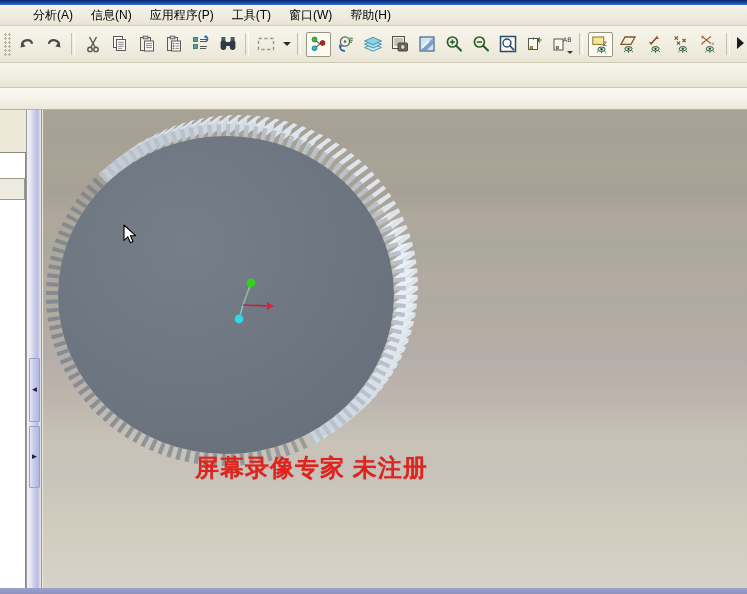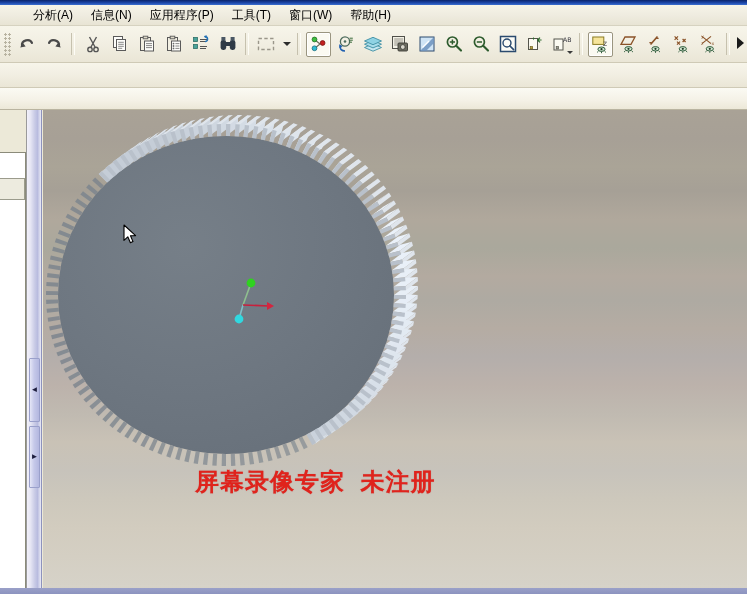--- a/index.html
+++ b/index.html
@@ -145,22 +145,22 @@
     position:absolute;left:0;top:478px;width:747px;height:6px;
     background:linear-gradient(to bottom,#9aa0c8,#8c93bf);
   }
 
   
   .gearwrap{position:absolute;left:0;top:0;width:704px;height:475px;}
   .gearwrap svg{display:block;}
 
   
   .watermark{
-    position:absolute;left:152px;top:356px;
-    font-family:Liberation Mono, monospace;
+    position:absolute;left:152px;top:342px;
+    font-family:Liberation Sans, sans-serif;
     font-size:24px;font-weight:bold;color:#e0231c;
     letter-spacing:1px;white-space:nowrap;
     text-shadow:0 0 1px rgba(160,0,0,.35);
     pointer-events:none;
   }
 
   
   .cursor{position:absolute;left:123px;top:224px;pointer-events:none;}
 </style>
 </head>

